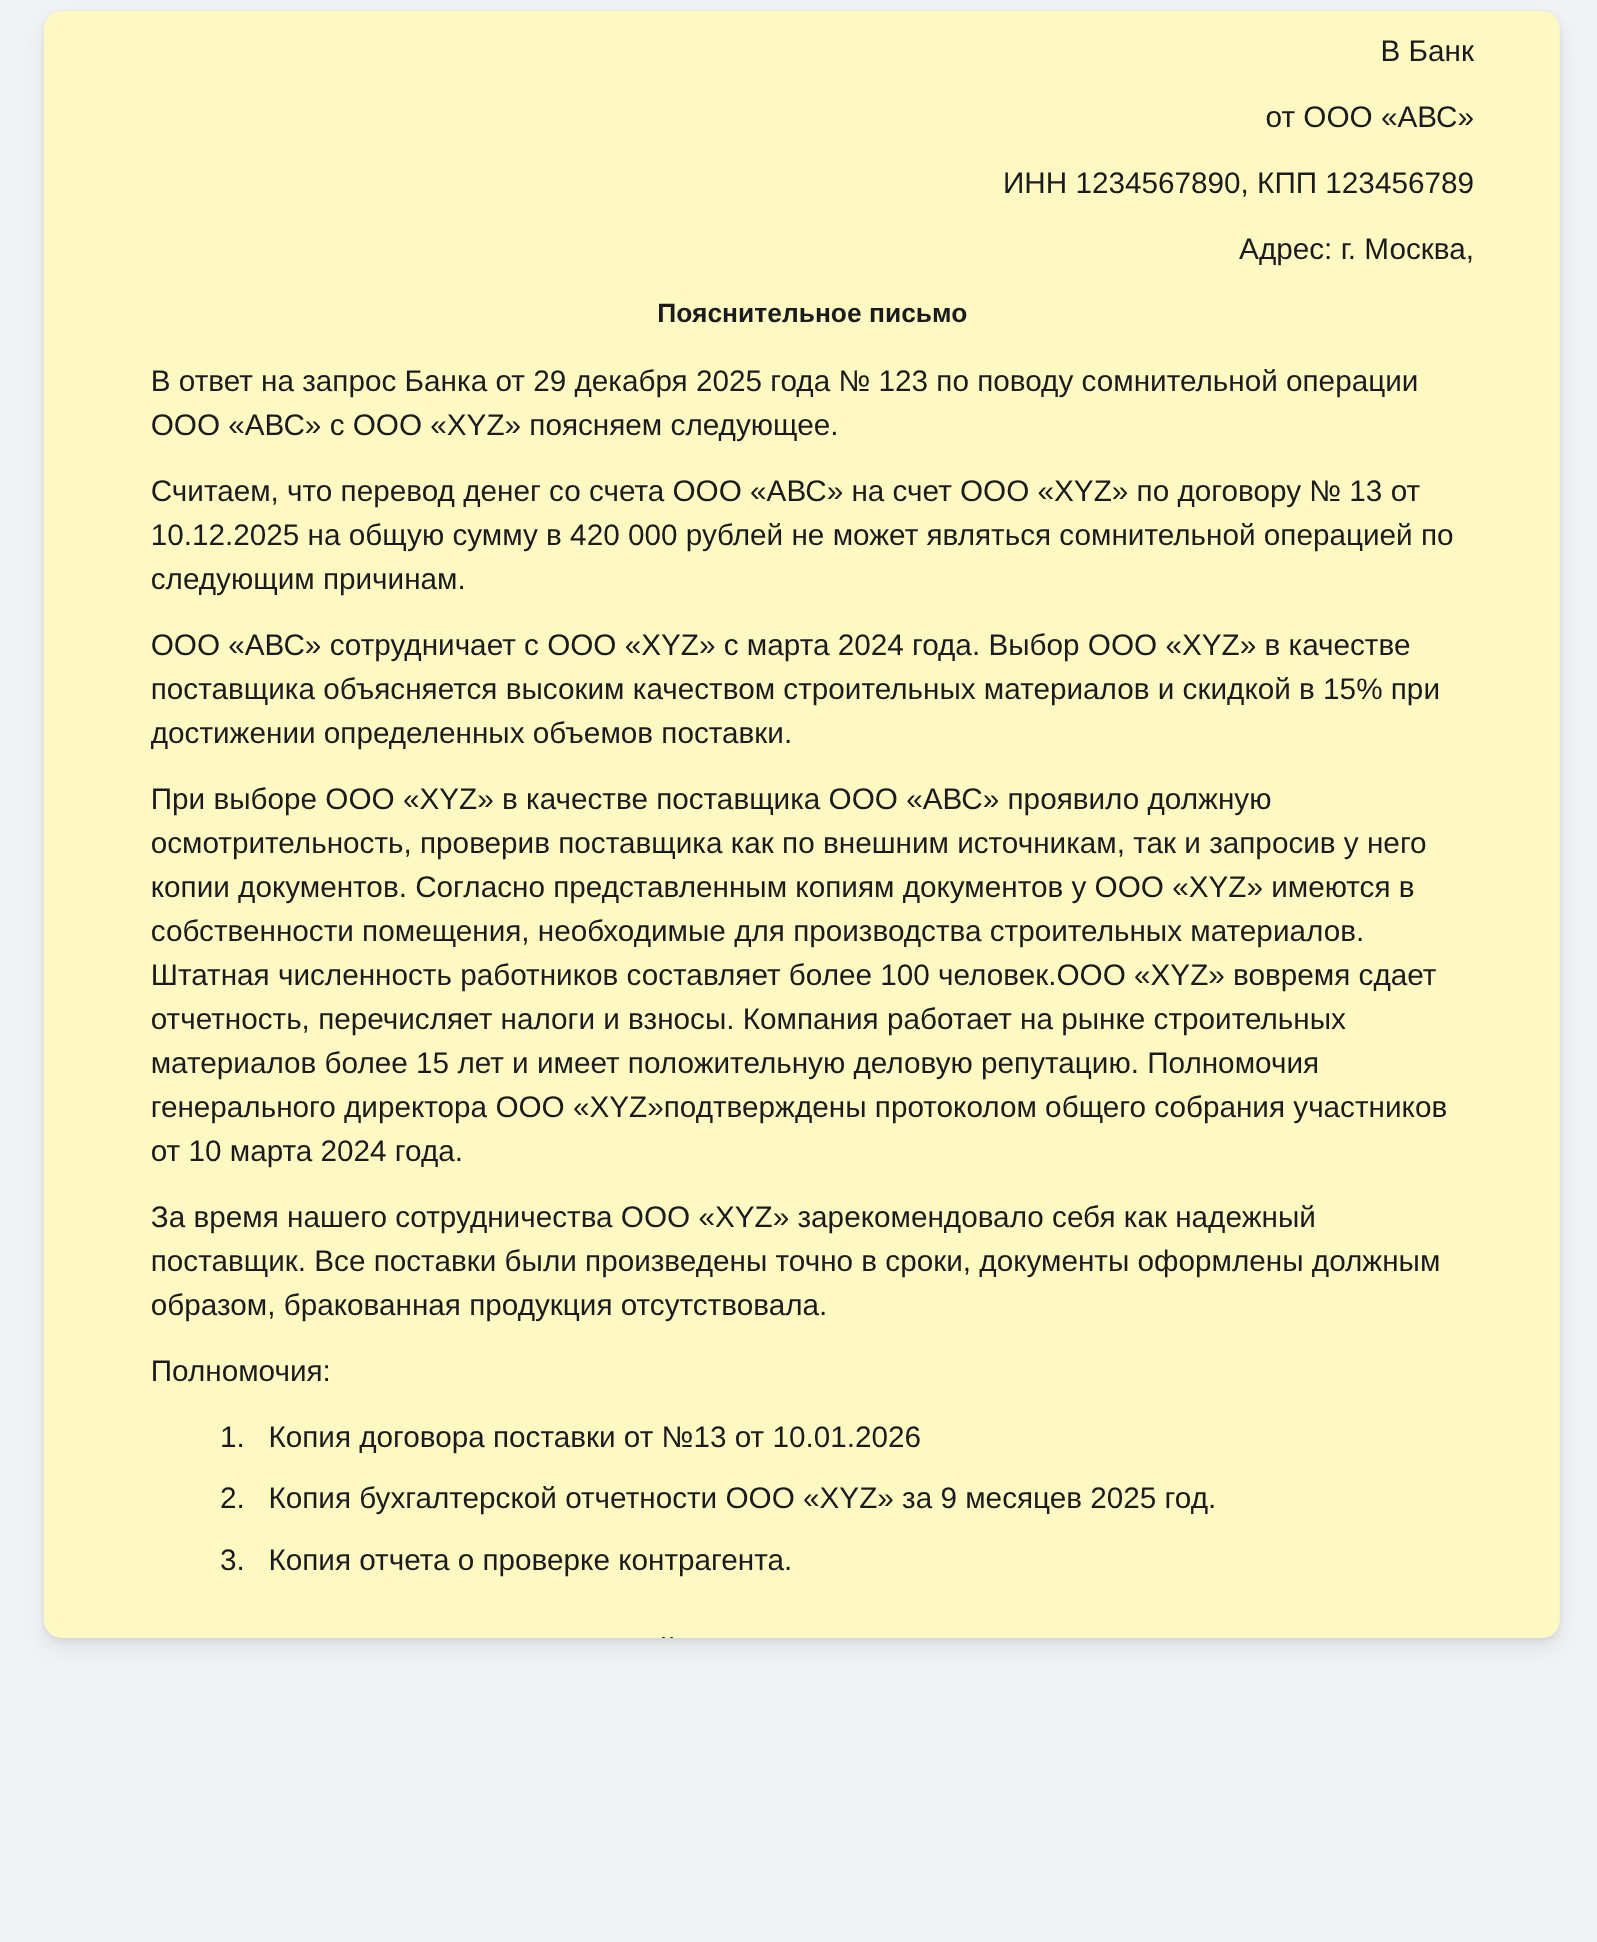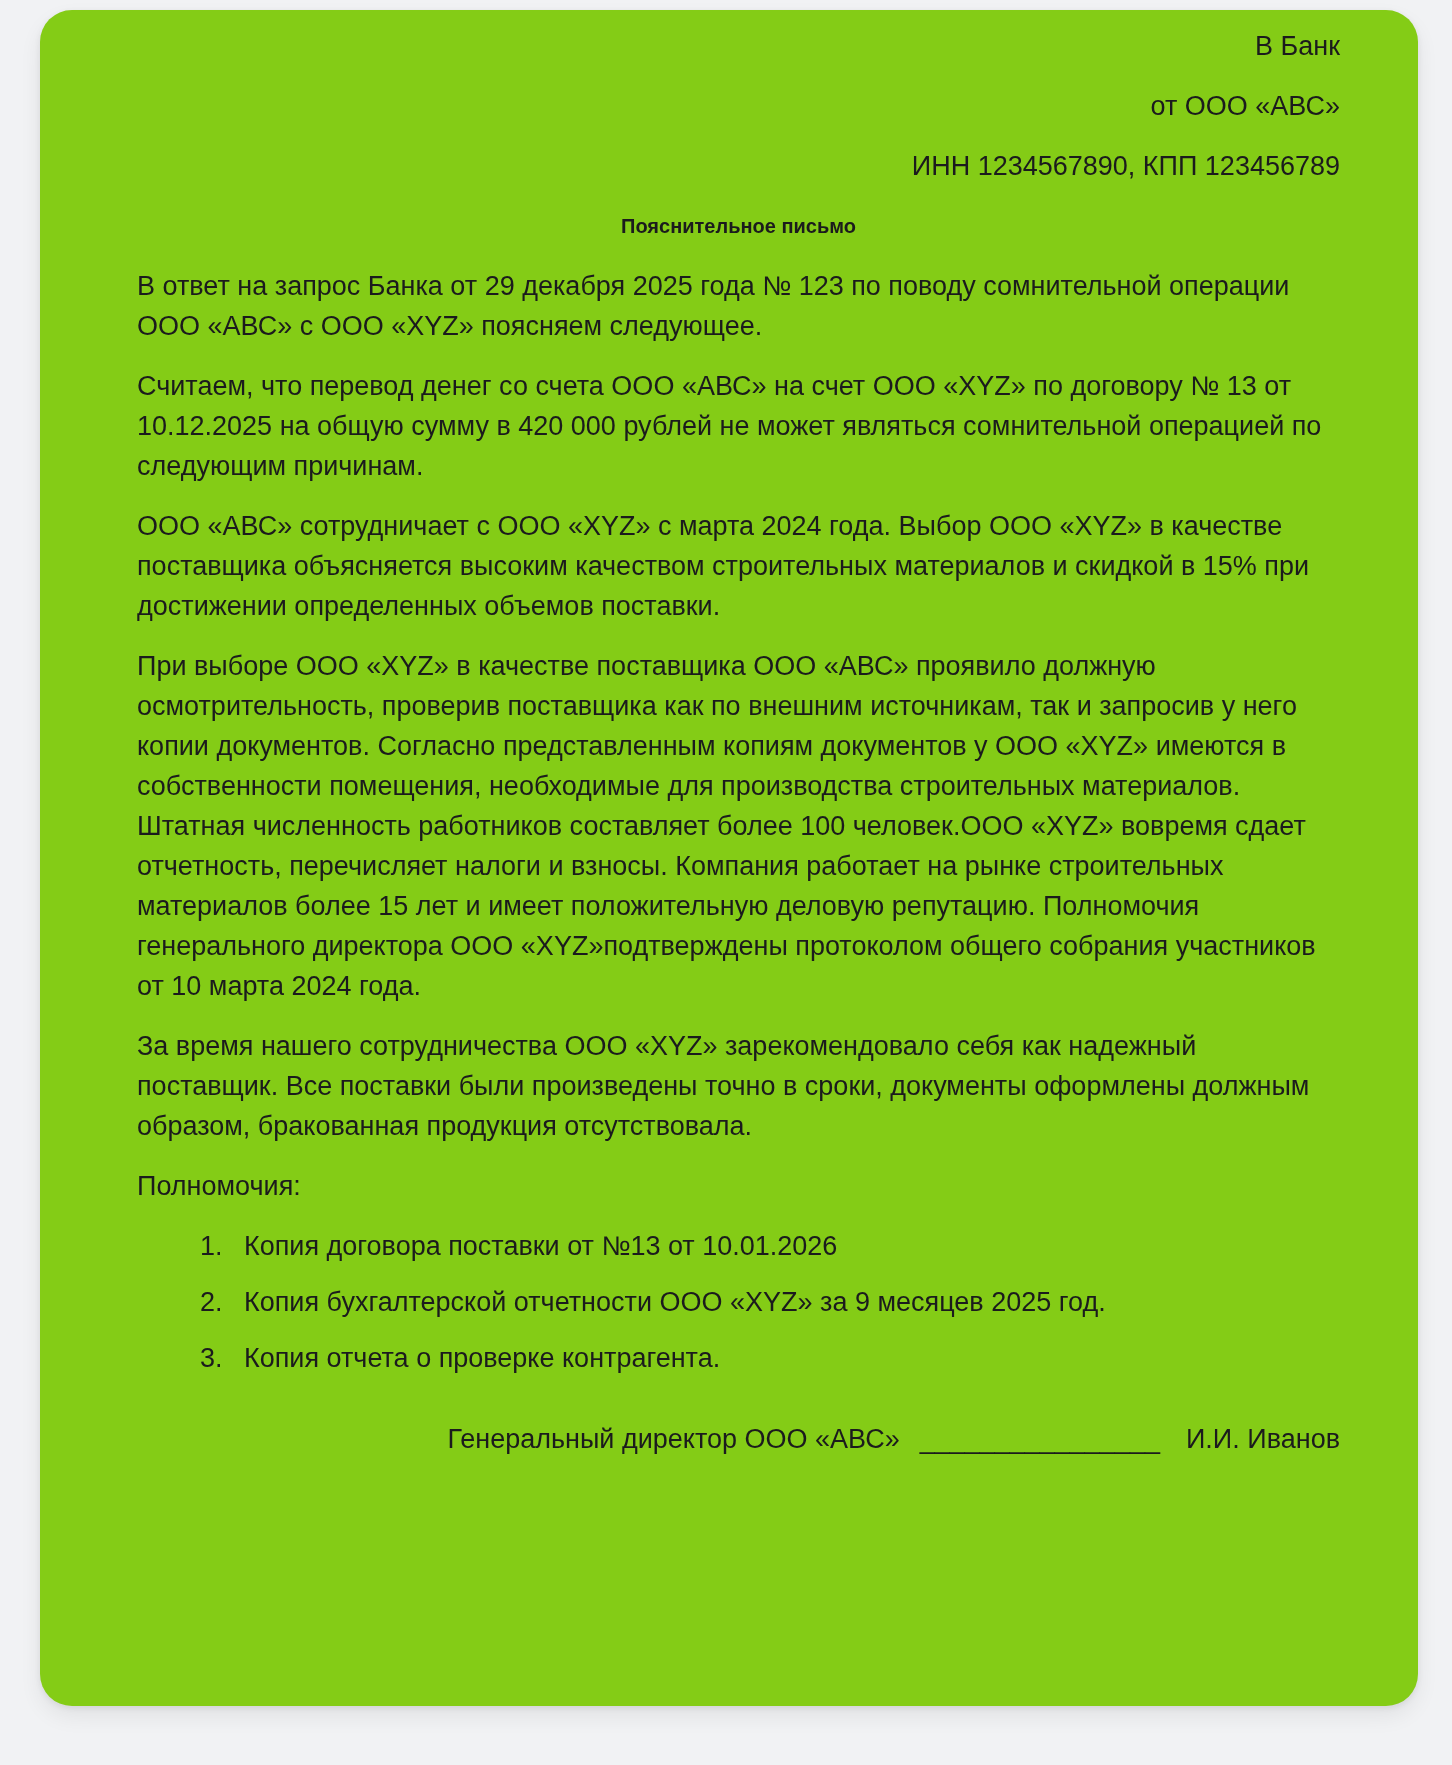--- a/index.html
+++ b/index.html
@@ -13,44 +13,44 @@
     position: relative;
     font-family: "Liberation Sans", "DejaVu Sans", sans-serif;
     color: #1b1b1d;
     overflow: hidden;
   }
   .card {
     position: absolute;
     left: 40px;
     top: 10px;
     width: 1378px;
-    height: 1696px;
+    height: 1479px;
     box-sizing: border-box;
-    background: #84cc16;
-    border-radius: 32px;
+    background: #fef9c3;
+    border-radius: 16px;
     box-shadow: 0 2px 6px rgba(0,0,0,0.07), 0 10px 22px rgba(0,0,0,0.07);
     padding: 16px 78px 0 97px;
     overflow: hidden;
   }
   .doc {
     font-size: 27px;
     line-height: 40px;
   }
   .hline {
     text-align: right;
     margin-top: 20px;
   }
   .hline.first { margin-top: 0; }
   .ref {
     font-style: italic;
     margin: 20px 0 0;
   }
   .title {
     font-weight: bold;
-    font-size: 20px;
+    font-size: 24px;
     line-height: 40px;
     text-align: center;
     margin: 20px 0 0;
   }
   p.para {
     margin: 20px 0 0;
   }
   .attach-label {
     margin: 20px 0 0;
   }
@@ -83,20 +83,21 @@
 </style>
 </head>
 <body>
 
 <div class="card doc">
 
   <div>
     <div class="hline first">В Банк</div>
     <div class="hline">от ООО «АВС»</div>
     <div class="hline">ИНН 1234567890, КПП 123456789</div>
+    <div class="hline">Адрес: г. Москва,</div>
   </div>
 
 
   <div class="title">Пояснительное письмо</div>
 
   <p class="para">В ответ на запрос Банка от 29 декабря 2025 года № 123 по поводу сомнительной операции ООО «АВС» с ООО «XYZ» поясняем следующее.</p>
   <p class="para">Считаем, что перевод денег со счета ООО «АВС» на счет ООО «XYZ» по договору № 13 от 10.12.2025 на общую сумму в 420 000 рублей не может являться сомнительной операцией по следующим причинам.</p>
   <p class="para">ООО «АВС» сотрудничает с ООО «XYZ» с марта 2024 года. Выбор ООО «XYZ» в качестве поставщика объясняется высоким качеством строительных материалов и скидкой в 15% при достижении определенных объемов поставки.</p>
   <p class="para">При выборе ООО «XYZ» в качестве поставщика ООО «АВС» проявило должную осмотрительность, проверив поставщика как по внешним источникам, так и запросив у него копии документов. Согласно представленным копиям документов у ООО «XYZ» имеются в собственности помещения, необходимые для производства строительных материалов. Штатная численность работников составляет более 100 человек.ООО «XYZ» вовремя сдает отчетность, перечисляет налоги и взносы. Компания работает на рынке строительных материалов более 15 лет и имеет положительную деловую репутацию. Полномочия генерального директора ООО «XYZ»подтверждены протоколом общего собрания участников от 10 марта 2024 года.</p>
   <p class="para">За время нашего сотрудничества ООО «XYZ» зарекомендовало себя как надежный поставщик. Все поставки были произведены точно в сроки, документы оформлены должным образом, бракованная продукция отсутствовала.</p>

